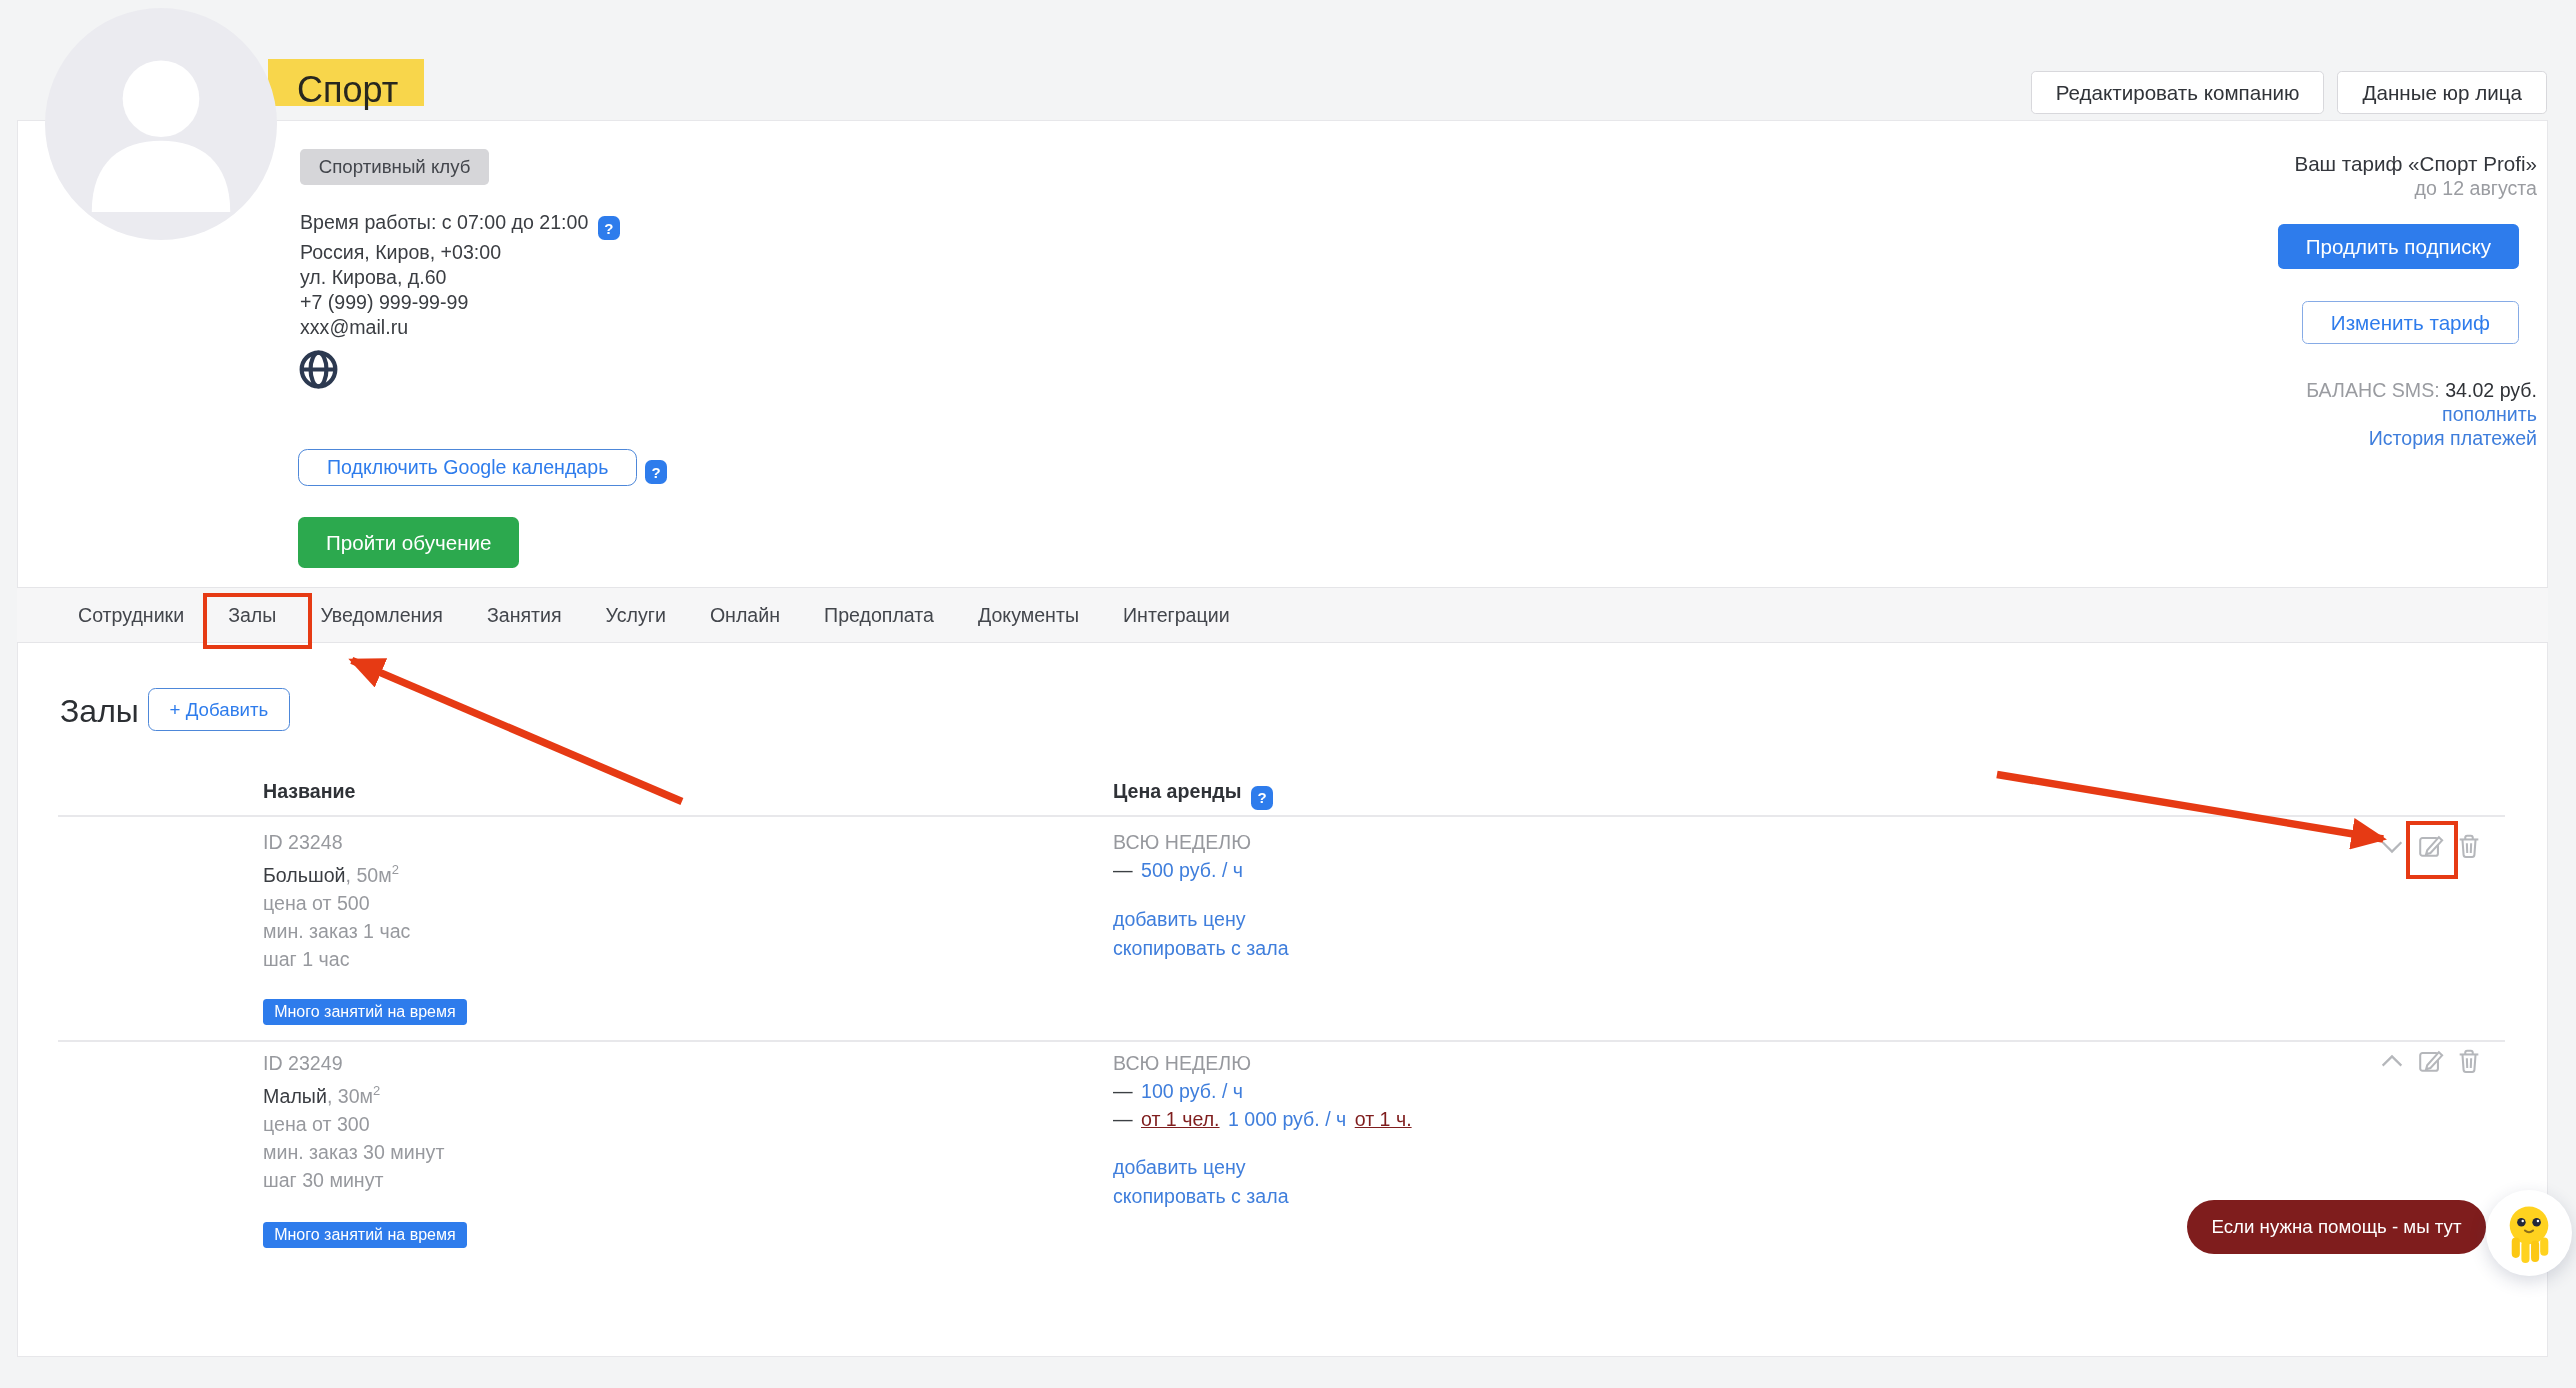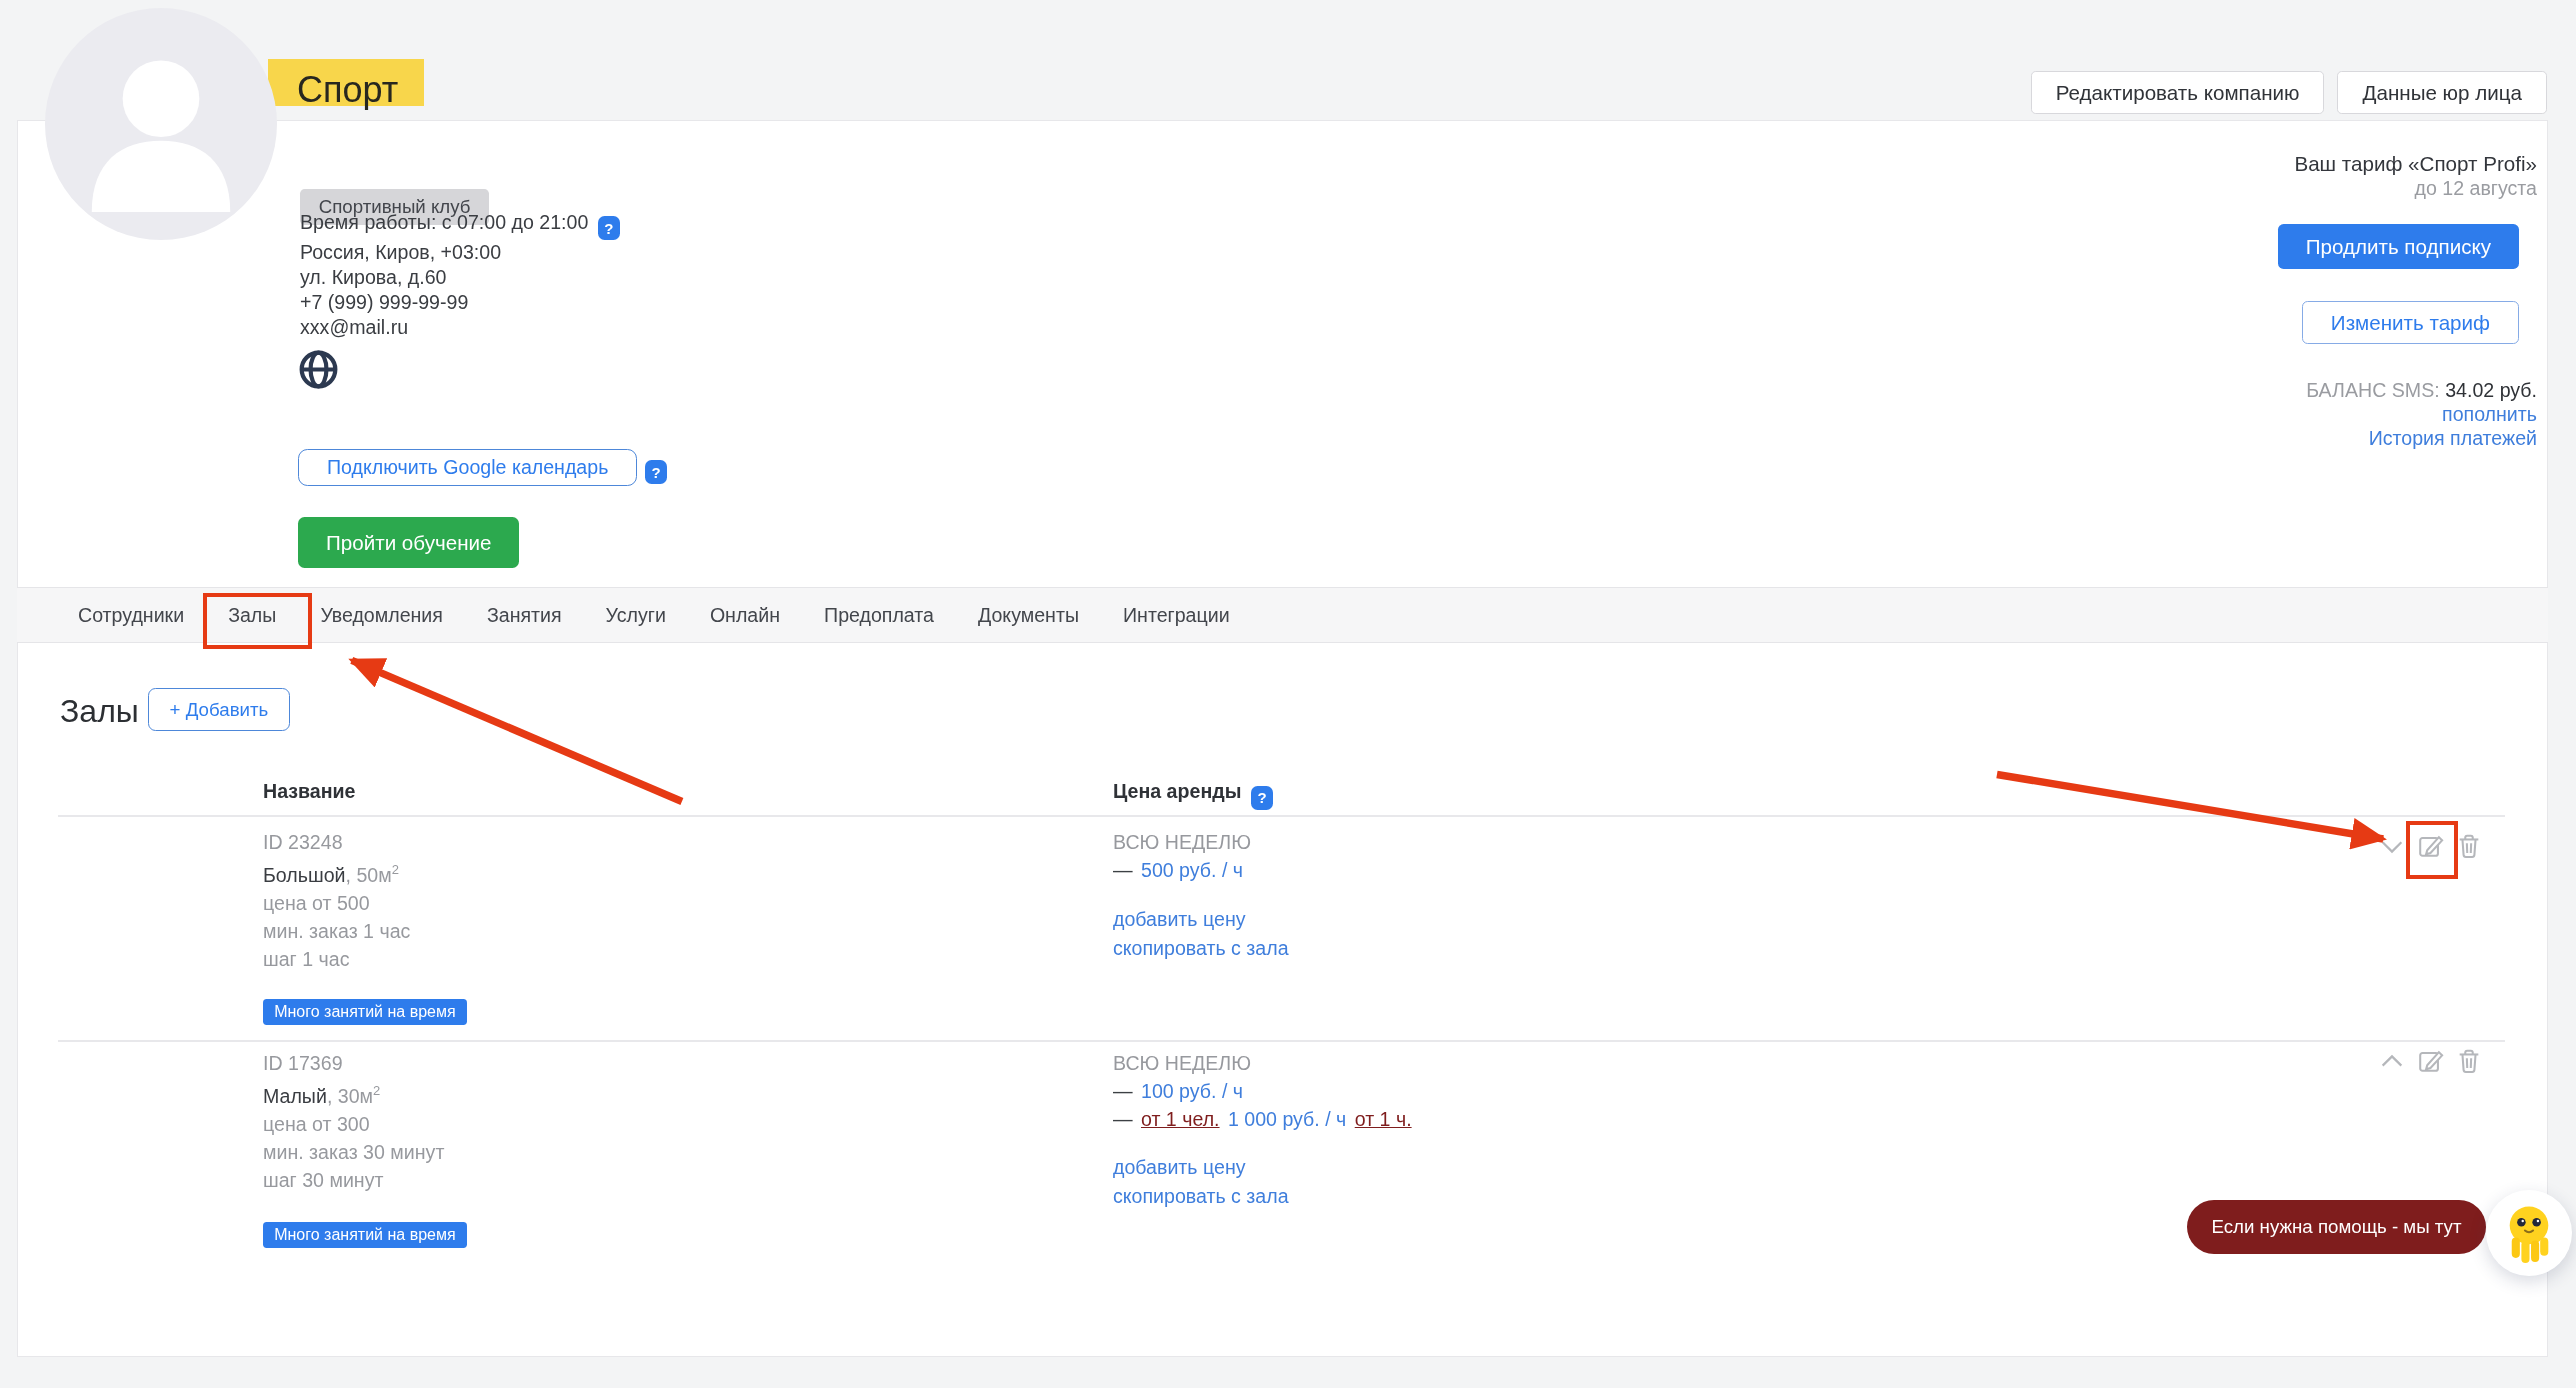--- a/index.html
+++ b/index.html
@@ -11,21 +11,21 @@
   .abs{position:absolute;}
   
   .card{left:17px; top:120px; width:2531px; height:1237px; background:#ffffff; border:1.9px solid #e7e7ea; box-sizing:border-box;}
   
   .avatar{left:45px; top:8.4px; width:232px; height:232px; border-radius:50%; background:#ebebf0; z-index:5; cursor:pointer;}
   
   .company-title{left:268px; top:59px; height:47px; line-height:61px; padding:0 26px 0 29px;
     background:#f8d64b; color:#27271f; font-size:36px; z-index:4; white-space:nowrap;}
   
   .category-badge{left:300px; top:149px; height:36px; line-height:36px; padding:0 18.7px; border-radius:4.7px;
-    background:#d6d6d9; color:#43464c; font-size:18.7px; z-index:3;margin-top:40px;}
+    background:#d6d6d9; color:#43464c; font-size:18.7px; z-index:3;}
   .info{left:300px; top:210px; font-size:19.6px; line-height:25px; color:#3a3d42; z-index:3;}
   .qbadge{display:inline-flex; align-items:center; justify-content:center; width:22.4px; height:24px;
     border-radius:6.5px; background:#2e7cec; color:#fff; font-size:15px; font-weight:bold; cursor:pointer;}
   .qb-inline{margin-left:9.4px; vertical-align:-4.7px;}
   .globe{left:297px; top:348px; width:43px; height:43px; cursor:pointer;}
   
   .btn{display:inline-flex; align-items:center; justify-content:center; box-sizing:border-box;
     border:none; border-radius:5.6px; cursor:pointer; font-family:inherit; white-space:nowrap; background:none;}
   .btn-white{background:#fff; border:1.9px solid #d8d8dc; border-radius:4.7px; color:#303338; font-size:20.6px; height:43px; padding:4px 24px;}
   .btn-google{left:298px; top:449px; height:37px; padding:0 28px; border:1.9px solid #4d87d9; border-radius:9.4px;
@@ -193,21 +193,21 @@
         <path d="M11,8 V6 a2,2 0 0 1 2,-2 h4 a2,2 0 0 1 2,2 V8"></path>
         <path d="M8,8 l1.2,16.5 a2.4,2.4 0 0 0 2.4,2.2 h6.8 a2.4,2.4 0 0 0 2.4,-2.2 L22,8"></path>
         <line x1="12.7" y1="12" x2="13.1" y2="22.5"></line>
         <line x1="17.3" y1="12" x2="16.9" y2="22.5"></line>
       </svg>
   </div>
 
   <div class="abs divider" style="top:1040px;"></div>
 
   <div class="abs cell" style="left:263px; top:1049px;">
-    <div>ID 17369</div>
+    <div>ID 23249</div>
     <div>
       <span class="hall-name">Малый</span><span>, 30м</span><sup class="sq">2</sup>
     </div>
     <div>цена от 300</div>
     <div>мин. заказ 30 минут</div>
     <div>шаг 30 минут</div>
   </div>
   <div class="abs hall-badge" style="left:263px; top:1222px;">Много занятий на время</div>
 
   <div class="abs cell" style="left:1113px; top:1049px;">

